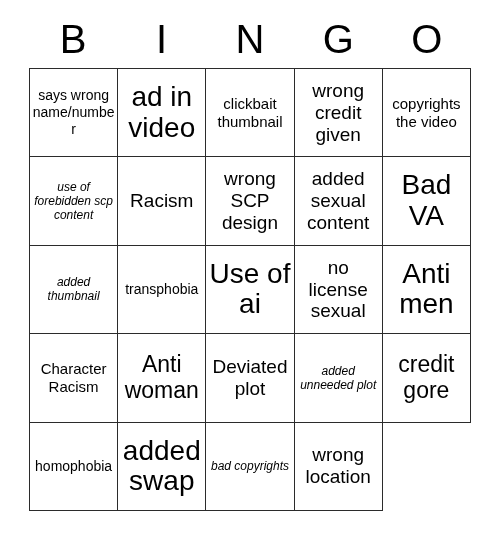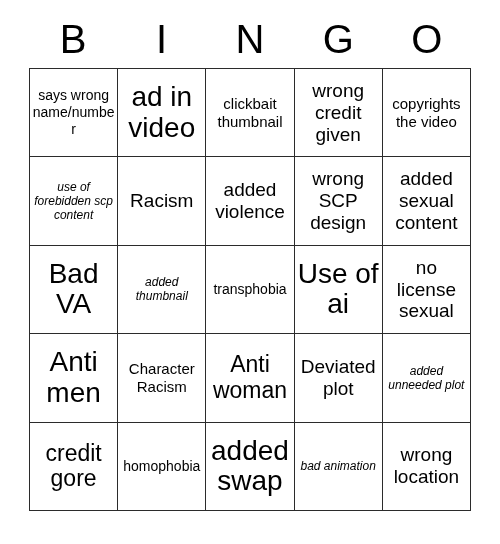--- a/index.html
+++ b/index.html
@@ -90,33 +90,32 @@
   </div>
 
   <div class="grid" id="bingo-grid">
       <div class="cell fs-xs">says wrong name/number</div>
       <div class="cell fs-xxl">ad in video</div>
       <div class="cell fs-md">clickbait thumbnail</div>
       <div class="cell fs-lg">wrong credit given</div>
       <div class="cell fs-md">copyrights the video</div>
       <div class="cell fs-sm">use of forebidden scp content</div>
       <div class="cell fs-lg">Racism</div>
-      <div class="cell fs-lg">added violence</div>
       <div class="cell fs-lg">wrong SCP design</div>
       <div class="cell fs-lg">added sexual content</div>
       <div class="cell fs-xxl">Bad VA</div>
       <div class="cell fs-sm">added thumbnail</div>
       <div class="cell fs-xs">transphobia</div>
       <div class="cell fs-xxl">Use of ai</div>
       <div class="cell fs-lg">no license sexual</div>
       <div class="cell fs-xxl">Anti men</div>
       <div class="cell fs-md">Character Racism</div>
       <div class="cell fs-xl">Anti woman</div>
       <div class="cell fs-lg">Deviated plot</div>
       <div class="cell fs-sm">added unneeded plot</div>
       <div class="cell fs-xl">credit gore</div>
       <div class="cell fs-xs">homophobia</div>
       <div class="cell fs-xxl">added swap</div>
-      <div class="cell fs-sm">bad animation</div>
+      <div class="cell fs-sm">bad copyrights</div>
       <div class="cell fs-lg">wrong location</div>
     </div>
 
 </div>
 
 </body></html>

